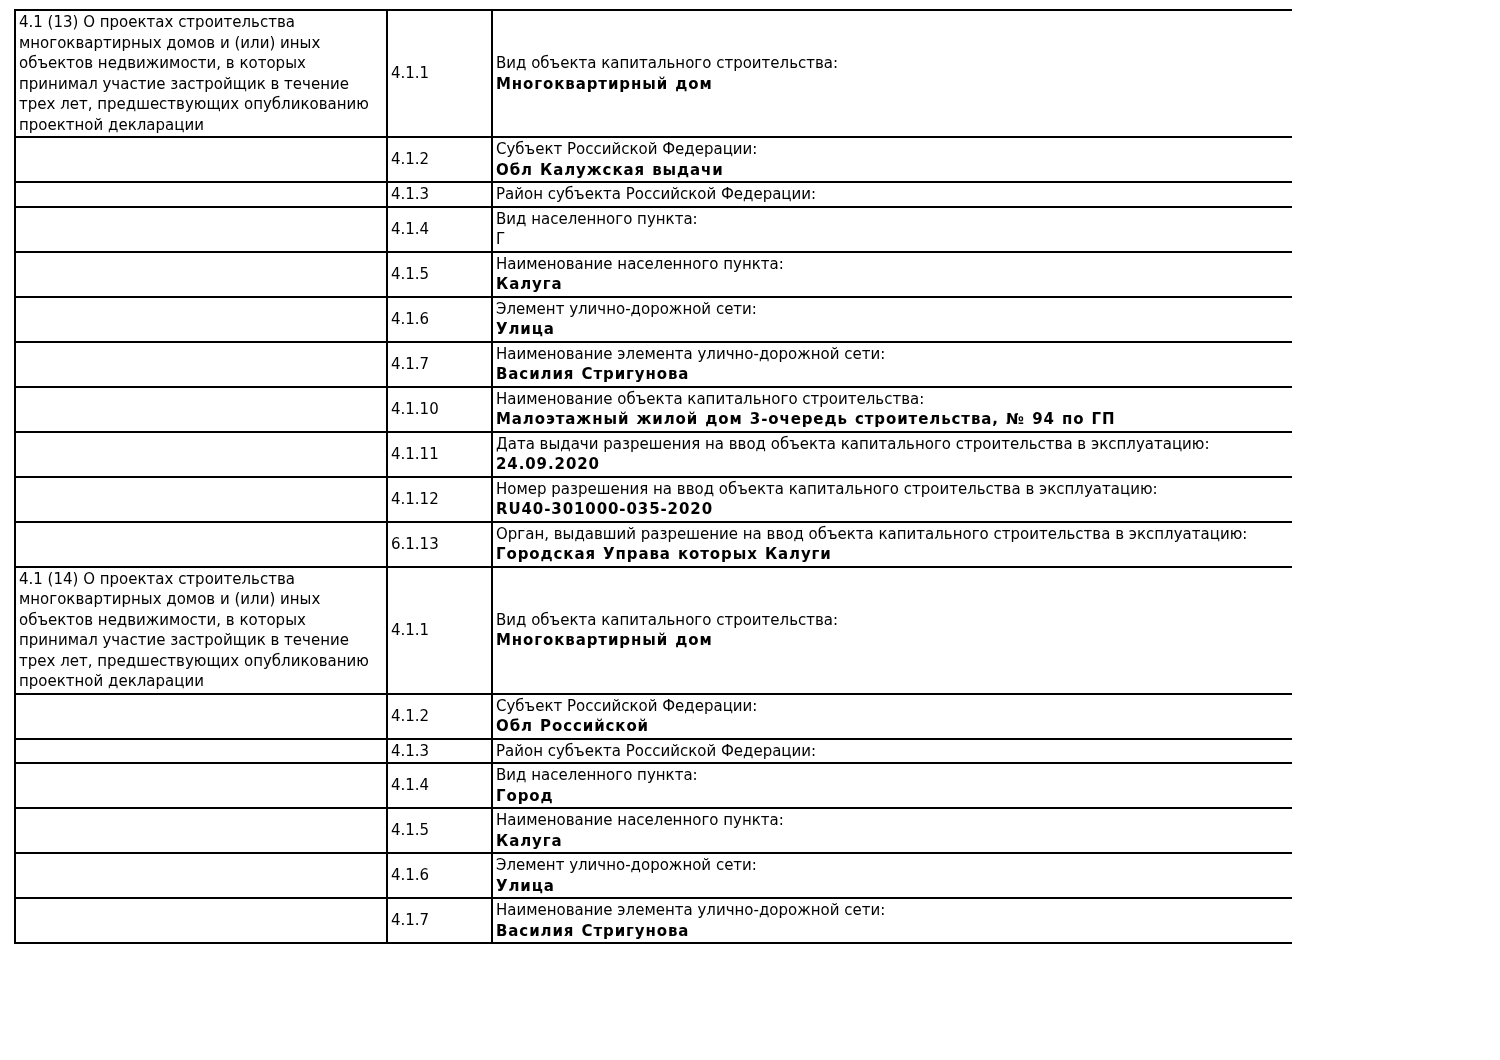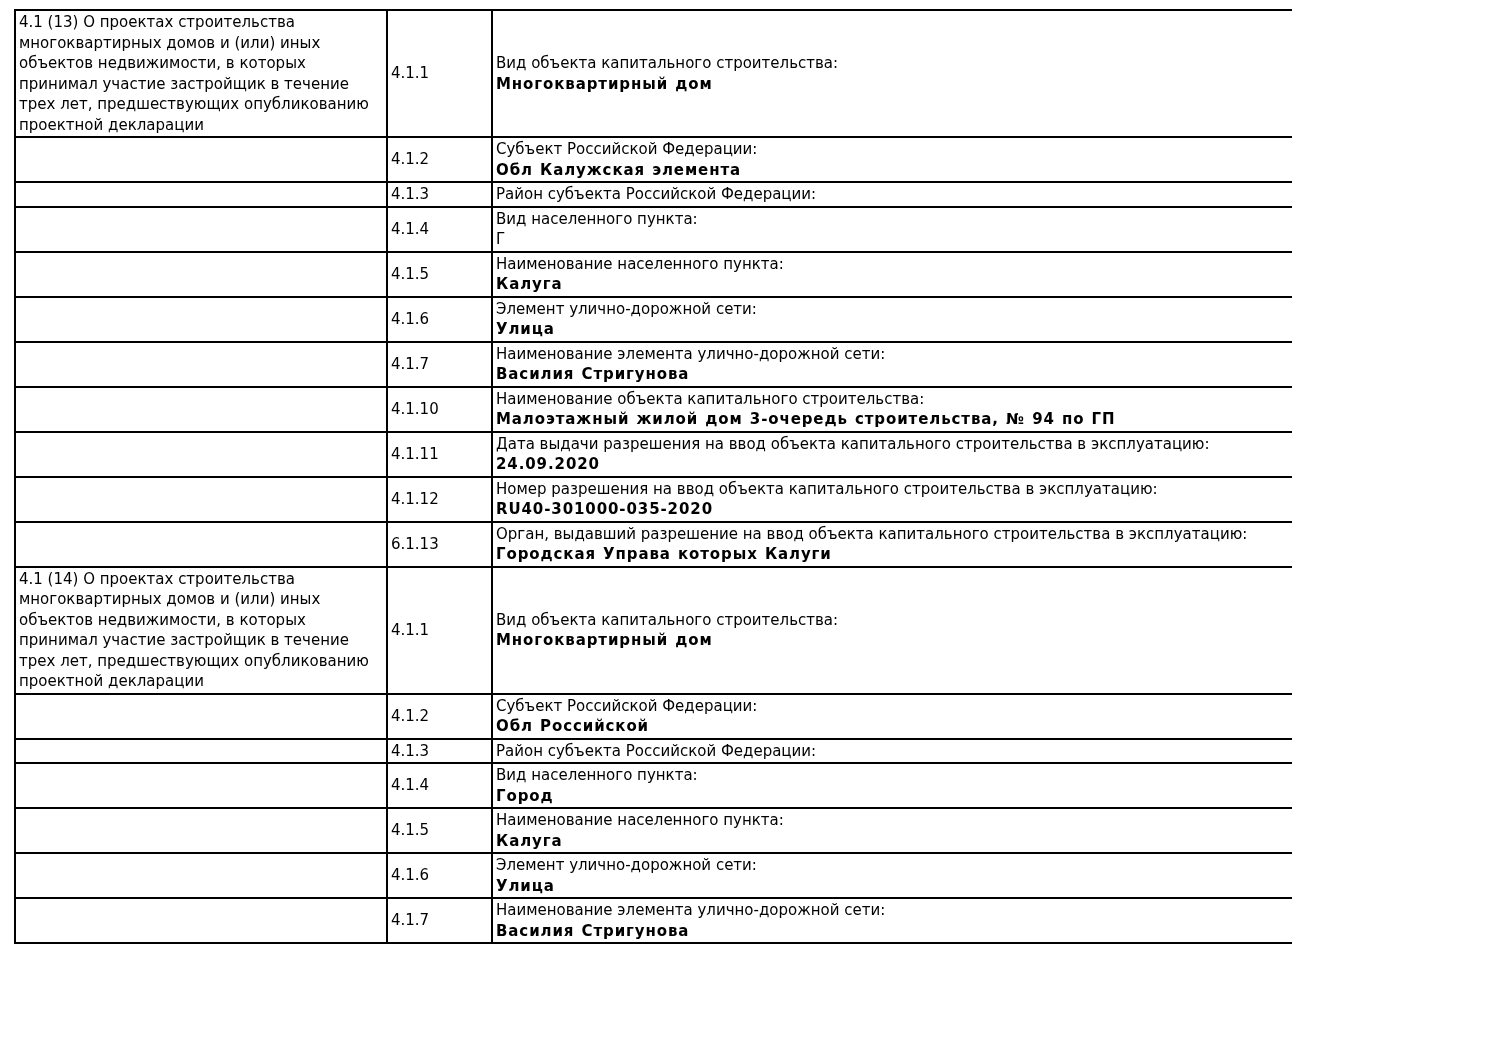--- a/index.html
+++ b/index.html
@@ -69,21 +69,21 @@
     <td class="col-content">
       <div class="field-label">Вид объекта капитального строительства:</div>
       <div class="field-value">Многоквартирный дом</div>
     </td>
   </tr>
         <tr>
     <td class="col-section"></td>
     <td class="col-num">4.1.2</td>
     <td class="col-content">
       <div class="field-label">Субъект Российской Федерации:</div>
-      <div class="field-value">Обл Калужская элемента</div>
+      <div class="field-value">Обл Калужская выдачи</div>
     </td>
   </tr>
         <tr>
     <td class="col-section"></td>
     <td class="col-num">4.1.3</td>
     <td class="col-content">
       <div class="field-label">Район субъекта Российской Федерации:</div>
 
     </td>
   </tr>

